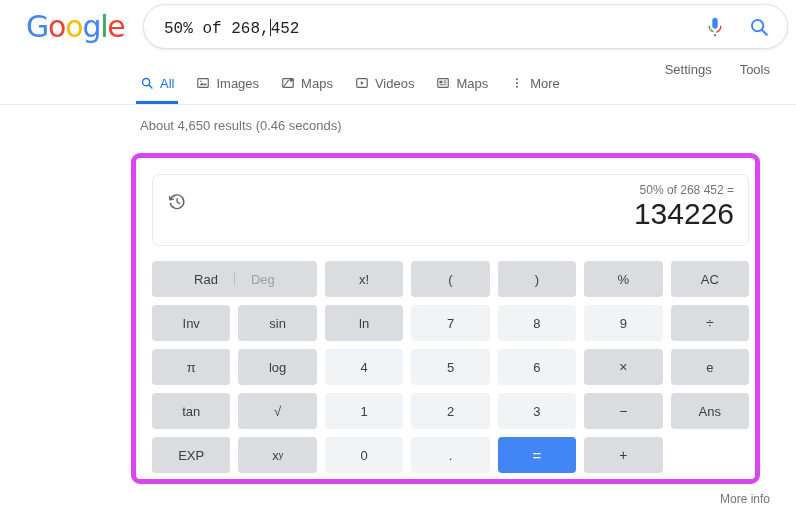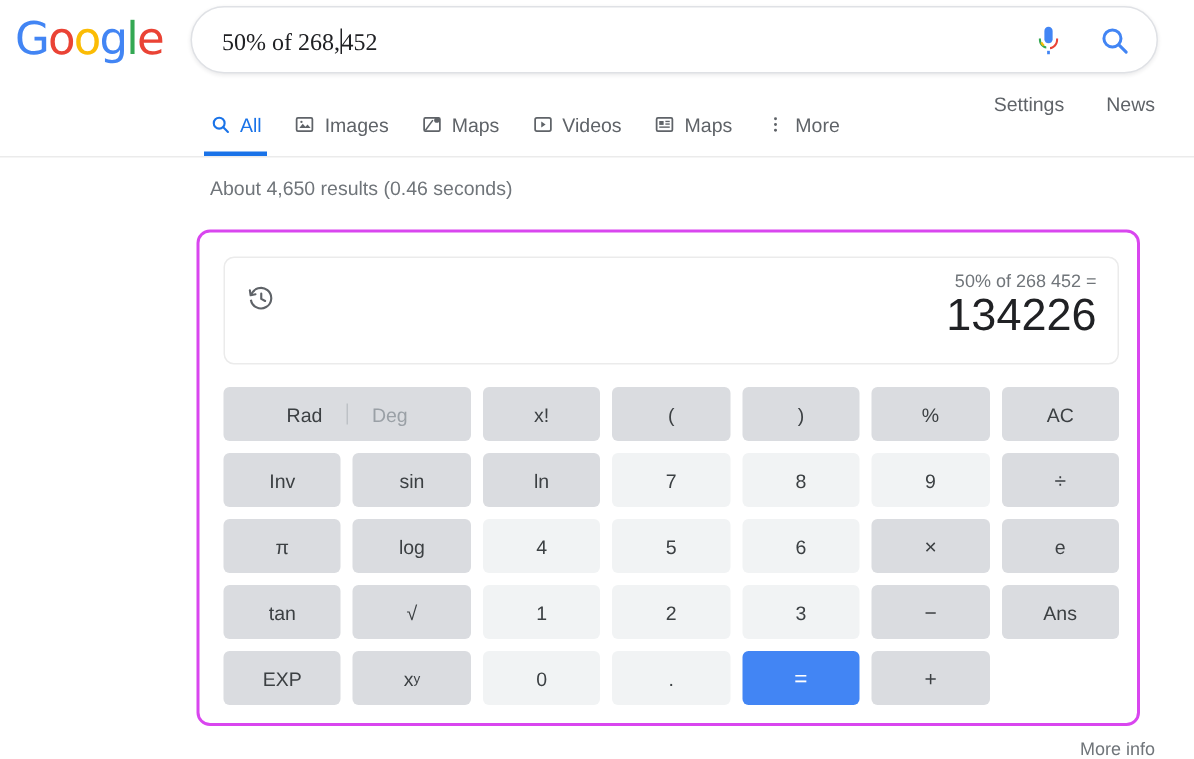--- a/index.html
+++ b/index.html
@@ -6,21 +6,21 @@
   html, body {
     margin: 0; padding: 0;
     width: 796px; height: 506px;
     background: #ffffff;
     font-family: "Liberation Sans", sans-serif;
     overflow: hidden;
   }
   #page { position: relative; width: 796px; height: 506px; background: #fff; }
 
   
-  #header { position: relative; height: 62px; }
+  #header { position: relative; height: 62px; margin-left: 16px; }
 
   #logo {
     position: absolute; left: 10px; top: 12px;
     font-size: 30px; font-weight: normal;
     letter-spacing: -1.2px;
     font-family: "DejaVu Sans", sans-serif;
     line-height: 30px;
     user-select: none;
   }
   #logo span { display: inline-block; }
@@ -33,21 +33,21 @@
     background: #fff;
     box-shadow: 0 1px 3px rgba(32,33,36,.10);
     display: flex; align-items: center;
   }
   #search-input-wrap {
     flex: 1; padding-left: 20px; height: 100%;
     display: flex; align-items: center; overflow: hidden;
   }
   #search-text {
     font-size: 16px; color: #202124; white-space: nowrap;
-    font-family: Liberation Serif, serif;
+    font-family: Liberation Mono, monospace;
   }
   #caret {
     display: inline-block; width: 1px; height: 17px;
     background: #202124; margin: 0 0px 0 0;
     position: relative; top: 3px;
   }
   .sb-icon { width: 44px; height: 44px; display:flex; align-items:center; justify-content:center; }
 
   
   #tabs {
@@ -77,21 +77,21 @@
   
   #result-stats {
     position: absolute; left: 140px; top: 118px;
     font-size: 13px; color: #70757a;
   }
 
   
   #calc-card {
     position: absolute; left: 131px; top: 153px;
     width: 629px; height: 331px;
-    border: 2px solid #d946ef; border-radius: 9px;
+    border: 5px solid #d946ef; border-radius: 9px;
     background: #fff;
   }
 
   #calc-display {
     position: absolute; left: 16px; top: 16px;
     width: 597px; height: 72px;
     border: 1px solid #ebebeb; border-radius: 7px;
     background: #fff;
   }
   #history-icon { position: absolute; left: 14px; top: 17px; }
@@ -237,21 +237,21 @@
               <circle cx="12" cy="18.5" r="1.7"></circle>
           </svg>
         </span>
         <span>More</span>
       </div>
 
     </div>
 
     <div id="right-links">
       <span>Settings</span>
-      <span>News</span>
+      <span>Tools</span>
     </div>
   </div>
 
   <div id="result-stats">About 4,650 results (0.46 seconds)</div>
 
   <div id="calc-card">
 
     <div id="calc-display">
       <span id="history-icon">
         <svg width="20" height="20" viewBox="0 0 24 24" fill="none" stroke="#5f6368" stroke-width="1.7">

